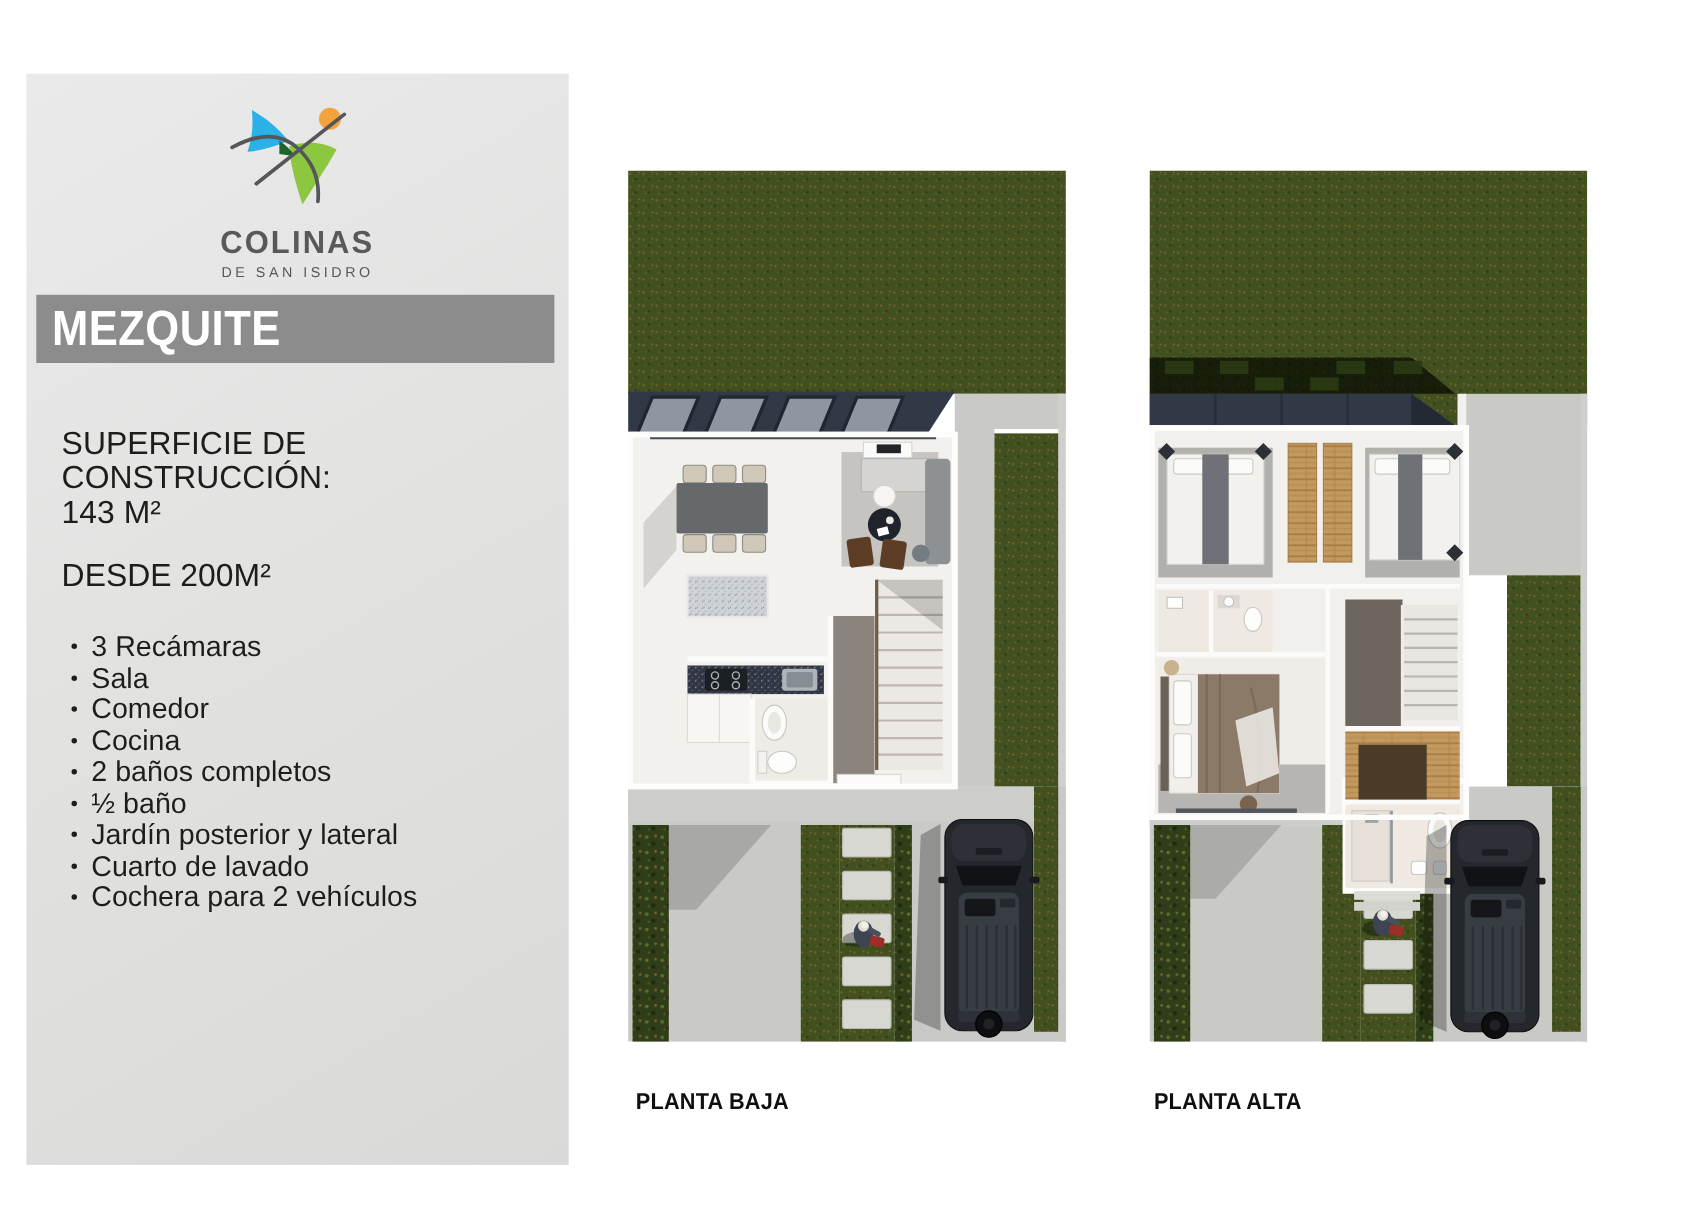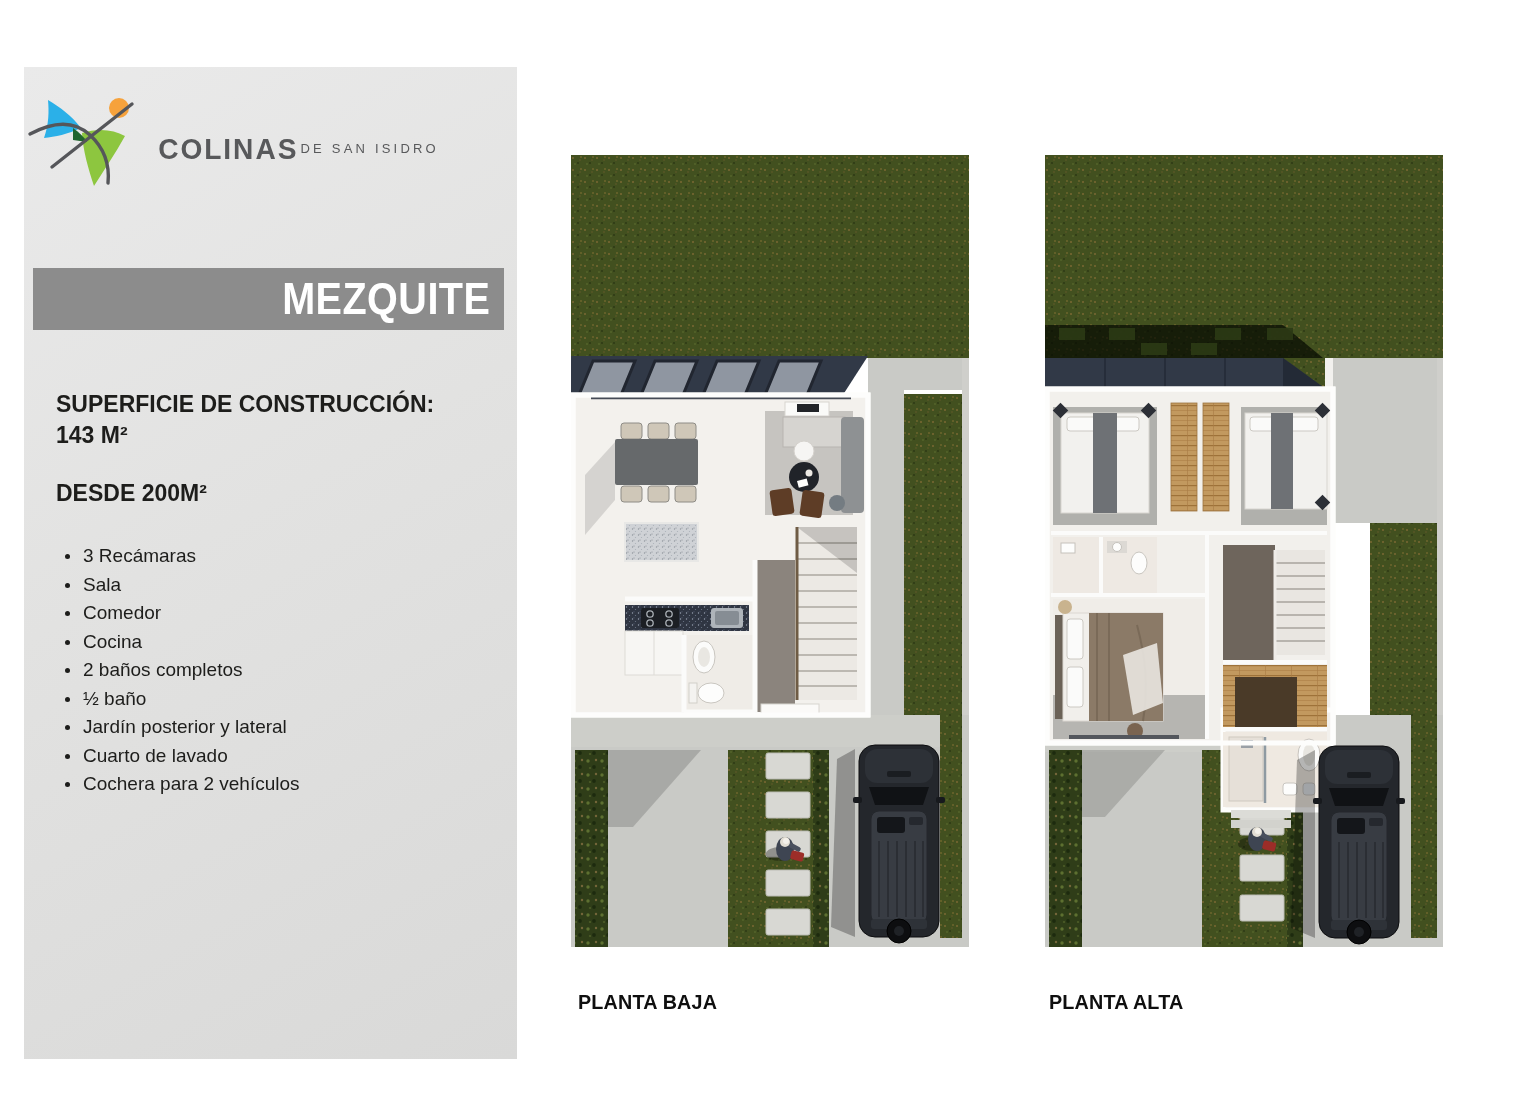--- a/index.html
+++ b/index.html
@@ -9,33 +9,33 @@
     --caption_text:#0f0f0f; --grass:#42501f; --concrete:#c9cac6; --roof_dark:#313947; --suv_body:#24272c;
   }
   *{margin:0;padding:0;box-sizing:border-box;}
   html,body{background:#ffffff;}
   body{font-family:"Liberation Sans", sans-serif; color:var(--heading_text,#1d1d1b);}
   .page{position:relative;width:1534px;height:1117px;background:#fff;overflow:hidden;}
 
   
   .panel{position:absolute;left:24px;top:67px;width:493px;height:992px;
     background:linear-gradient(150deg,#eaeaea 0%,#e2e2e1 45%,#d9d9d8 100%);}
-  .logo-wrap{position:absolute;top:26px;left:0;right:0;display:flex;flex-direction:row;align-items:center;}
+  .logo-wrap{position:absolute;top:26px;left:0;right:0;display:flex;flex-direction:column;align-items:center;}
   .logo-svg{width:132px;height:108px;display:block;}
   .brand-name{margin-top:4px;font-size:29px;font-weight:bold;letter-spacing:2px;color:var(--brand_text,#58595b);transform:scaleX(.97);}
   .brand-sub{margin-top:2px;font-size:13px;font-weight:normal;letter-spacing:3.2px;color:var(--brand_text,#58595b);}
   .title-bar{position:absolute;left:9px;top:201px;width:471px;height:62px;background:var(--bar_bg,#8c8c8c);
-    display:flex;align-items:center;justify-content:flex-end;}
+    display:flex;align-items:center;justify-content:flex-start;}
   .title-bar span{color:var(--bar_text,#fff);font-size:45px;font-weight:bold;letter-spacing:0.5px;transform:scaleX(.88);}
   .specs{position:absolute;left:32px;top:322px;width:430px;}
-  .spec-block{font-size:23px;font-weight:bold;line-height:31px;color:var(--heading_text,#1d1d1b);}
+  .spec-block{font-size:29px;font-weight:normal;line-height:31px;color:var(--heading_text,#1d1d1b);}
   .spec-gap1{margin-top:27px;}
   .spec-gap2{margin-top:16px;}
   .features{list-style:none;margin-top:33px;}
-  .feature{position:relative;padding-left:27px;font-size:19px;line-height:28.5px;color:var(--heading_text,#1d1d1b);}
+  .feature{position:relative;padding-left:27px;font-size:26px;line-height:28.5px;color:var(--heading_text,#1d1d1b);}
   .feature::before{content:"";position:absolute;left:9px;top:12px;width:5px;height:5px;border-radius:50%;background:var(--heading_text,#1d1d1b);}
 
   
   .plan{position:absolute;top:155px;width:398px;height:792px;}
   #plan-baja{left:571px;}
   #plan-alta{left:1045px;}
   .caption{position:absolute;top:990px;font-size:21px;font-weight:bold;color:var(--caption_text,#0f0f0f);
     transform:scaleX(.94);transform-origin:left center;letter-spacing:0.2px;}
   #cap-baja{left:578px;}
   #cap-alta{left:1049px;}

